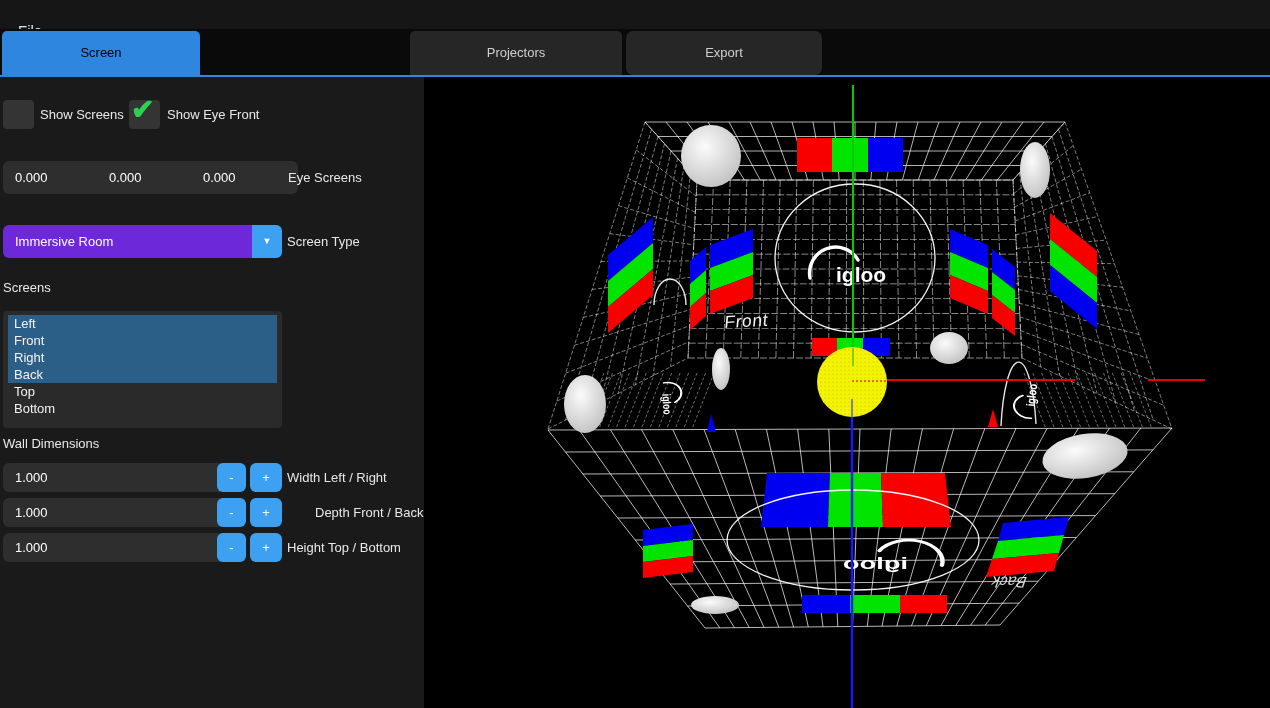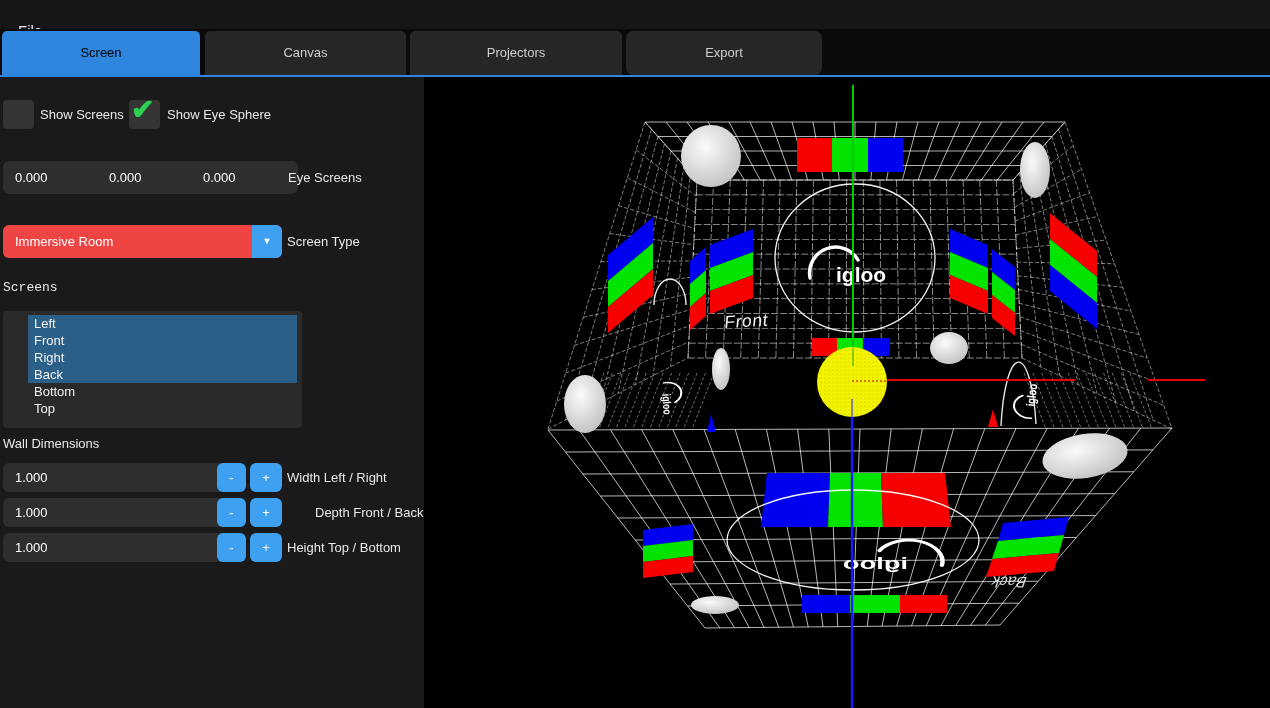--- a/index.html
+++ b/index.html
@@ -23,21 +23,21 @@
   .sidebar{position:absolute;left:0;top:0;width:424px;height:631px;background:#1a1a1a;}
   .viewport{position:absolute;left:424px;top:0;width:846px;height:631px;background:#000;}
 
   
   .checkbox{position:absolute;width:31px;height:29px;background:#343434;border-radius:4px;}
   .checkmark{position:absolute;font-size:28px;line-height:28px;color:#2ed052;font-weight:bold;
              text-shadow:0 0 1px #145c25;}
   .lbl{position:absolute;font-size:13px;color:#e8e8e8;white-space:nowrap;text-align:center;}
   .field{position:absolute;background:#2e2e2e;border:none;border-radius:6px;color:#ffffff;
          font-size:13px;font-family:"Liberation Sans",sans-serif;padding:0 16px 0 12px;margin:0;outline:none;}
-  .combo{position:absolute;background:#ef4444;border-radius:6px;color:#fff;font-size:13px;}
+  .combo{position:absolute;background:#6d28d9;border-radius:6px;color:#fff;font-size:13px;}
   .combo .combo-text{position:absolute;left:12px;top:0;line-height:33px;}
   .combo-btn{position:absolute;right:0;top:0;width:30px;height:33px;background:#3da0f0;
              border-radius:0 6px 6px 0;color:#fff;text-align:center;line-height:33px;font-size:9px;cursor:default;}
   .listbox{position:absolute;background:#2a2a2a;border-radius:4px;padding:4px 0;}
   .listrow{height:17px;line-height:17px;font-size:13px;color:#f2f2f2;margin:0 5px;padding-left:6px;cursor:default;}
   .listrow.selected{background:#2c5f88;}
   .sq-btn{position:absolute;background:#3da0f0;border-radius:6px;color:#fff;text-align:center;
           font-size:13px;cursor:default;}
 
   
@@ -54,56 +54,55 @@
 <body>
 
 <div id="app">
 
   <div class="topbar">
     <span class="menu-item">File</span>
   </div>
 
   <div class="tabstrip">
     <div class="tab active" style="left:2px;width:198px;">Screen</div>
-    <div class="tab" style="left:205px;width:201px;">Canvas</div>
     <div class="tab" style="left:410px;width:212px;">Projectors</div>
     <div class="tab" style="left:626px;width:196px;border-radius:7px;">Export</div>
     <div class="tab-underline"></div>
   </div>
 
   <div class="content">
 
     <div class="sidebar">
 
       <div class="checkbox" style="left:3px;top:23px;"></div>
       <span class="lbl" style="left:40px;top:23px;line-height:29px;">Show Screens</span>
 
       <div class="checkbox" style="left:129px;top:23px;"></div>
       <span class="checkmark" style="left:131px;top:19px;">✔</span>
-      <span class="lbl" style="left:167px;top:23px;line-height:29px;">Show Eye Sphere</span>
+      <span class="lbl" style="left:167px;top:23px;line-height:29px;">Show Eye Front</span>
 
       <input class="field" style="left: 3px; top: 84px; width: 76px; height: 33px;" value="0.000">
       <input class="field" style="left: 97px; top: 84px; width: 78px; height: 33px;" value="0.000">
       <input class="field" style="left: 191px; top: 84px; width: 79px; height: 33px;" value="0.000">
       <span class="lbl" style="left:288px;top:84px;line-height:33px;">Eye Screens</span>
 
       <div class="combo" style="left:3px;top:148px;width:279px;height:33px;">
         <span class="combo-text">Immersive Room</span>
         <div class="combo-btn">▼</div>
       </div>
       <span class="lbl" style="left:287px;top:148px;line-height:33px;">Screen Type</span>
 
-      <span class="lbl" style="left:3px;top:203px;font-family:Liberation Mono, monospace;">Screens</span>
-      <div class="listbox" style="left:3px;top:234px;width:279px;height:109px;padding-left:20px;">
+      <span class="lbl" style="left:3px;top:203px;">Screens</span>
+      <div class="listbox" style="left:3px;top:234px;width:279px;height:109px;">
         <div class="listrow selected">Left</div>
         <div class="listrow selected">Front</div>
         <div class="listrow selected">Right</div>
         <div class="listrow selected">Back</div>
+        <div class="listrow">Top</div>
         <div class="listrow">Bottom</div>
-        <div class="listrow">Top</div>
       </div>
 
       <span class="lbl" style="left:3px;top:359px;">Wall Dimensions</span>
 
       <input class="field" style="left: 3px; top: 386px; width: 201px; height: 29px;" value="1.000">
       <div class="sq-btn" style="left:217px;top:386px;width:29px;height:29px;line-height:29px;">-</div>
       <div class="sq-btn" style="left:250px;top:386px;width:32px;height:29px;line-height:29px;">+</div>
       <span class="lbl" style="left:287px;top:386px;line-height:29px;">Width Left / Right</span>
 
       <input class="field" style="left: 3px; top: 421px; width: 201px; height: 29px;" value="1.000">

